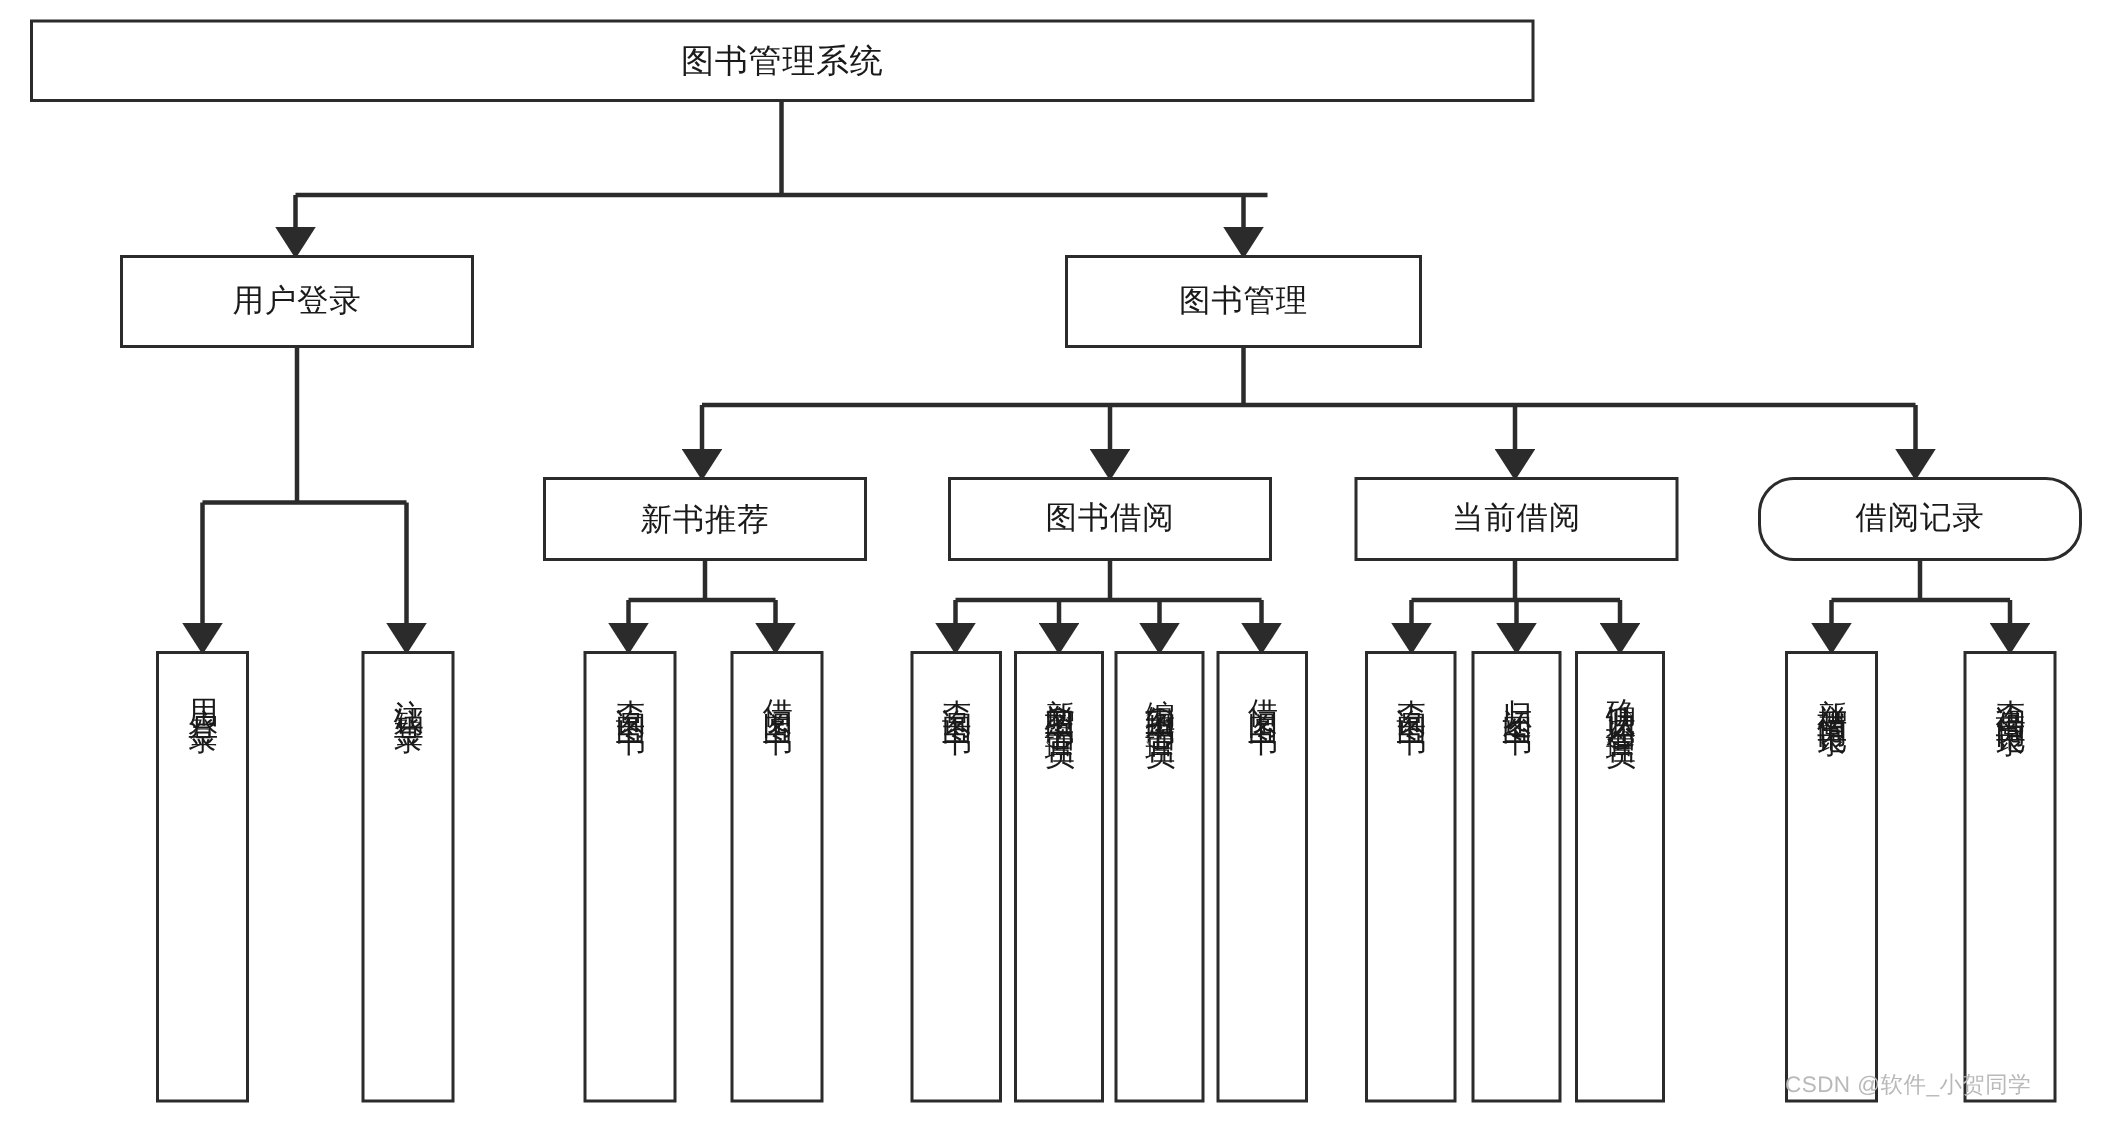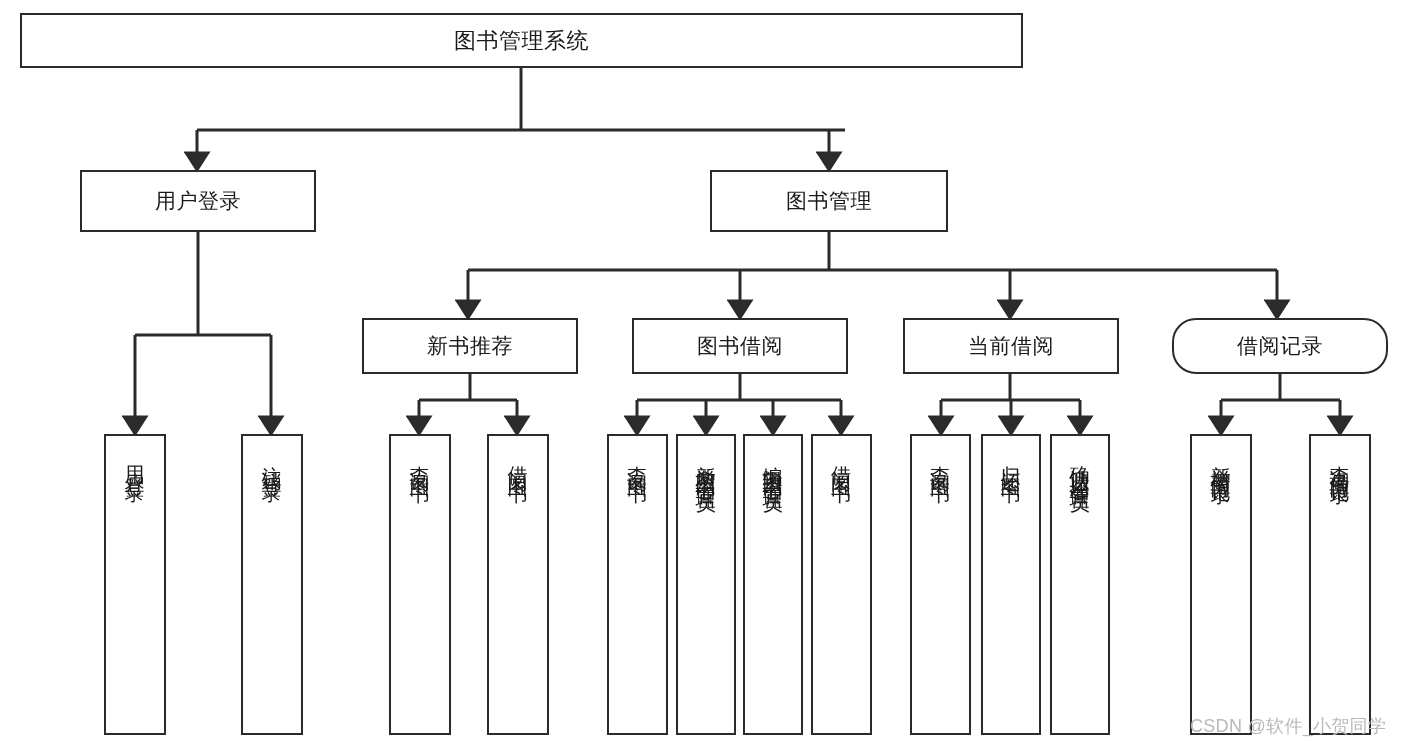--- a/index.html
+++ b/index.html
@@ -58,21 +58,21 @@
   .node.leaf.tall-text .node-label {
     letter-spacing: 4px;
   }
   .node.root .node-label {
     font-size: 22px;
   }
   #watermark {
     position: absolute;
     left: 1190px;
     top: 714px;
-    font-size: 18px;
+    font-size: 15px;
     color: #b9b9b9;
     white-space: nowrap;
     letter-spacing: 0.3px;
   }
 </style>
 </head>
 <body>
 
 <div id="diagram-root">
 

